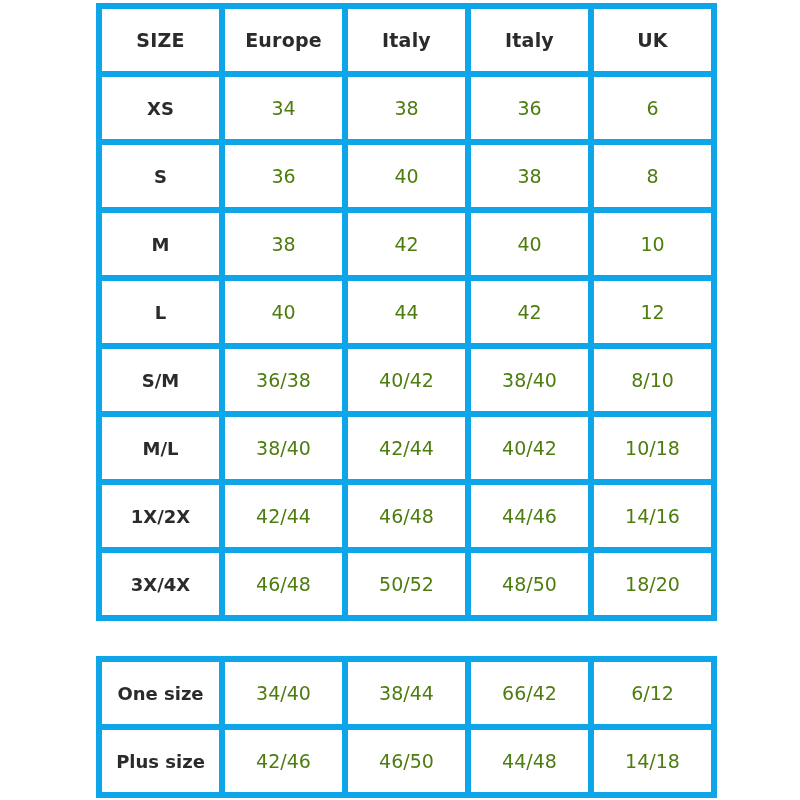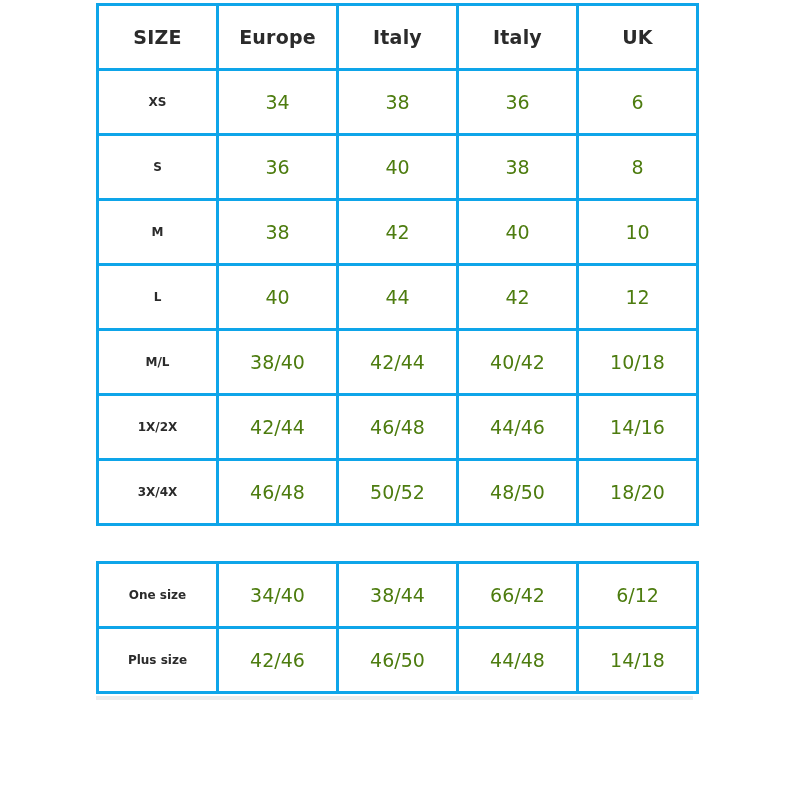--- a/index.html
+++ b/index.html
@@ -18,37 +18,37 @@
     width: 590px;
   }
   table.size-table {
     border-collapse: collapse;
     table-layout: fixed;
     width: 585px;
     background: #ffffff;
   }
   table.size-table th,
   table.size-table td {
-    border: 3px solid #0ea5e9;
+    border: 6px solid #0ea5e9;
     width: 117px;
     height: 62px;
     text-align: center;
     vertical-align: middle;
     padding: 0;
     overflow: hidden;
     white-space: nowrap;
   }
   th.col-hdr {
     font-size: 19px;
     font-weight: 700;
     color: #2b2b2b;
     letter-spacing: 0.2px;
   }
   td.lbl {
-    font-size: 12px;
+    font-size: 18px;
     font-weight: 700;
     color: #2b2b2b;
   }
   td.val {
     font-size: 19px;
     font-weight: 400;
     color: #4d7c0f;
   }
   table.second {
     margin-top: 35px;
@@ -97,20 +97,27 @@
       <td class="val">10</td>
     </tr>
     <tr>
       <td class="lbl">L</td>
       <td class="val">40</td>
       <td class="val">44</td>
       <td class="val">42</td>
       <td class="val">12</td>
     </tr>
     <tr>
+      <td class="lbl">S/M</td>
+      <td class="val">36/38</td>
+      <td class="val">40/42</td>
+      <td class="val">38/40</td>
+      <td class="val">8/10</td>
+    </tr>
+    <tr>
       <td class="lbl">M/L</td>
       <td class="val">38/40</td>
       <td class="val">42/44</td>
       <td class="val">40/42</td>
       <td class="val">10/18</td>
     </tr>
     <tr>
       <td class="lbl">1X/2X</td>
       <td class="val">42/44</td>
       <td class="val">46/48</td>

